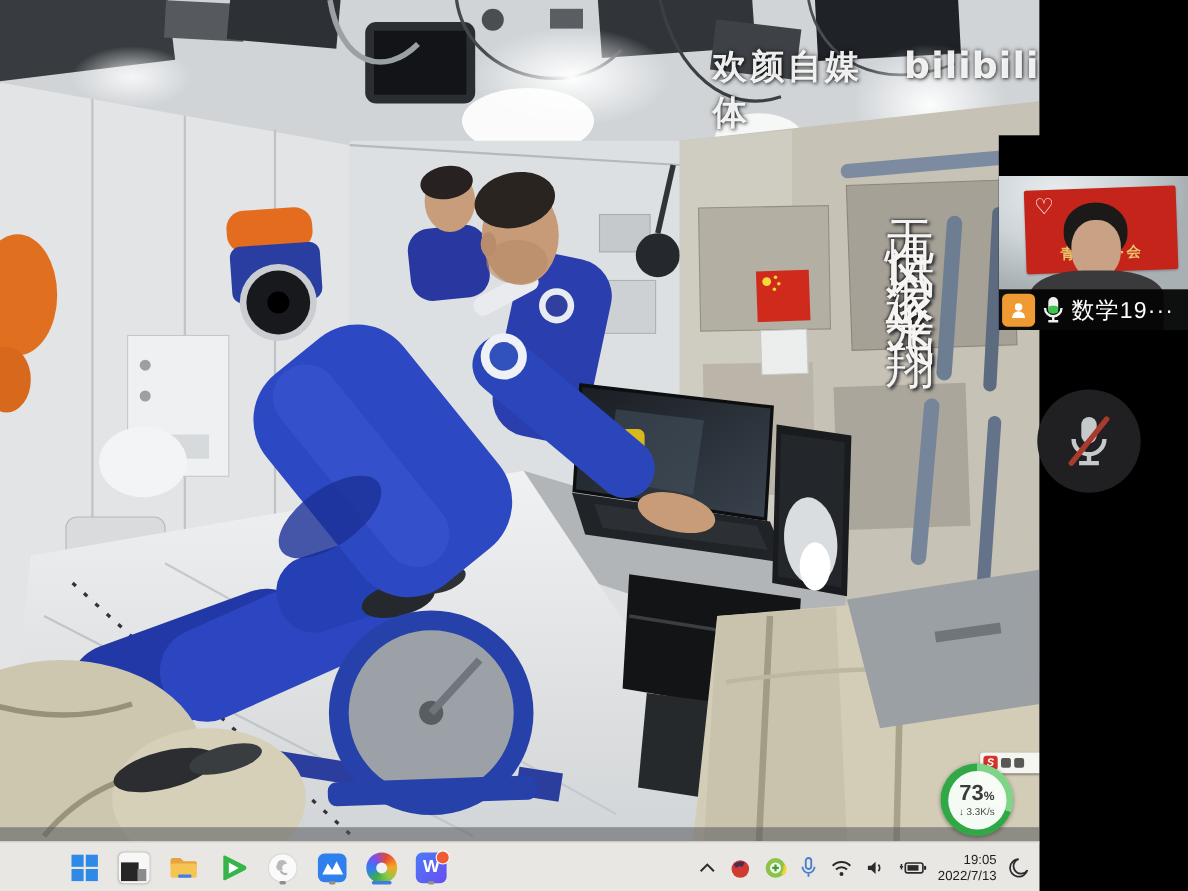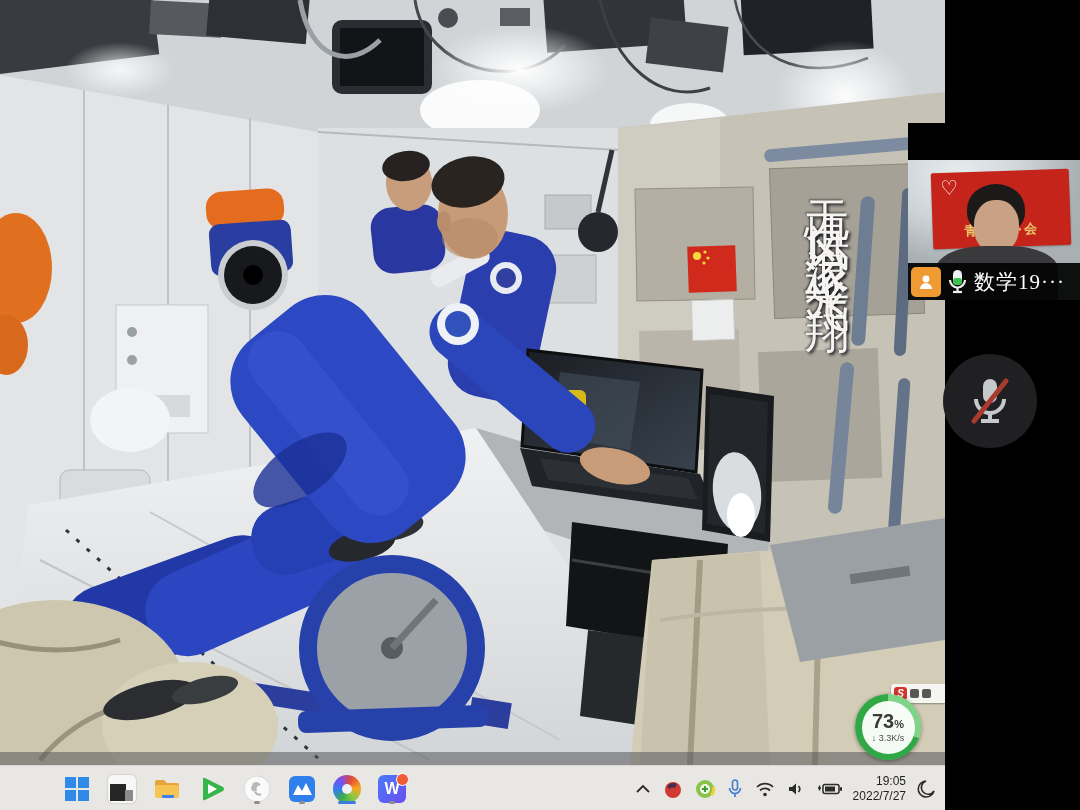--- a/index.html
+++ b/index.html
@@ -43,21 +43,21 @@
            background:radial-gradient(120px 90px at 30% 10%,#e7ecee 0%,#cdd4d8 55%,#a9b0b4 100%);}
   .banner{position:absolute;left:24px;top:11px;width:138px;height:76px;background:#c5241b;transform:rotate(-2deg);
           border-radius:2px;box-shadow:0 1px 2px rgba(0,0,0,.25);}
   .banner .heart{position:absolute;left:9px;top:3px;color:#fff;font-size:20px;font-family:"DejaVu Sans",sans-serif;}
   .banner .bline{position:absolute;left:6px;bottom:8px;width:126px;text-align:center;color:#e8c56b;font-size:13px;
                  font-weight:700;letter-spacing:2px;white-space:nowrap;overflow:hidden;}
   .p-hair{position:absolute;left:59px;top:24px;width:58px;height:50px;background:#1c1a19;border-radius:50% 50% 42% 42%;}
   .p-face{position:absolute;left:66px;top:40px;width:45px;height:53px;background:#c9a184;border-radius:46%;}
   .p-body{position:absolute;left:28px;top:86px;width:122px;height:58px;background:#3a3a3c;border-radius:40% 40% 0 0;}
   .cam-label{position:absolute;left:0;bottom:0;width:172px;height:37px;background:rgba(4,4,4,.94);
-             display:flex;align-items:center;gap:5px;padding-left:3px;box-sizing:border-box;font-family:Liberation Serif, serif;}
+             display:flex;align-items:center;gap:5px;padding-left:3px;box-sizing:border-box;}
   .cl-avatar{width:30px;height:30px;background:#ef9a33;border-radius:5px;flex:0 0 auto;
              display:flex;align-items:center;justify-content:center;}
   .cl-mic{flex:0 0 auto;display:flex;}
   .cl-name{color:#fff;font-size:21px;font-weight:500;letter-spacing:1px;white-space:nowrap;overflow:hidden;}
 
   .mute-btn{position:absolute;left:943px;top:354px;width:94px;height:94px;border-radius:50%;background:#202023;
             border:none;padding:0;display:flex;align-items:center;justify-content:center;cursor:pointer;}
 
   
   .taskbar{position:absolute;left:0;top:765px;width:945px;height:45px;background:#e9e7e3;border-top:1px solid #d8d6d2;box-sizing:border-box;}
@@ -239,20 +239,24 @@
       <polygon points="652,560 760,552 770,765 640,765" fill="#c9c3ae"></polygon>
       <line x1="700" y1="560" x2="690" y2="765" stroke="#a29c85" stroke-width="6"></line>
       <line x1="820" y1="548" x2="815" y2="765" stroke="#a8a28b" stroke-width="6"></line>
       <path d="M660,620 Q800,600 945,612" stroke="#bdb7a2" stroke-width="4" fill="none"></path>
       <polygon points="770,545 945,518 945,640 800,662" fill="#9aa0a4"></polygon>
       <rect x="850" y="570" width="60" height="10" fill="#6f757a" transform="rotate(-8 880 575)"></rect>
 
       <rect x="0" y="752" width="945" height="13" fill="#55585b" opacity=".55"></rect>
     </svg>
 
+    <div class="wm-top">
+      <span class="wm-cn">欢颜自媒体</span>
+      <span class="bili">bilibili</span>
+    </div>
 
     <div class="vtext">无惧风浪逐光飞翔</div>
 
     <div class="ime-bar">
       <span class="ime-logo">S</span>
       <span class="ime-dot"></span>
       <span class="ime-dot"></span>
     </div>
 
     <div class="net-widget">
@@ -413,21 +417,21 @@
       <button class="tr-btn">
         <svg width="26" height="14" viewBox="0 0 26 14">
           <path d="M1,6 h3 M2.5,3.5 v5" stroke="#2b2b2b" stroke-width="1.4"></path>
           <rect x="6" y="2.5" width="16" height="9" rx="2" fill="none" stroke="#2b2b2b" stroke-width="1.5"></rect>
           <rect x="8" y="4.5" width="10" height="5" fill="#2b2b2b"></rect>
           <rect x="23" y="5" width="2" height="4" rx="1" fill="#2b2b2b"></rect>
         </svg>
       </button>
       <div class="clock">
         <div>19:05</div>
-        <div>2022/7/27</div>
+        <div>2022/7/13</div>
       </div>
       <button class="tr-btn">
         <svg width="20" height="20" viewBox="0 0 20 20">
           <path d="M10,2 a8,8 0 1 0 8,10 a6.8,6.8 0 1 1 -8,-10 z" fill="none" stroke="#2b2b2b" stroke-width="1.6"></path>
         </svg>
       </button>
     </div>
   </div>
 
 </div>

